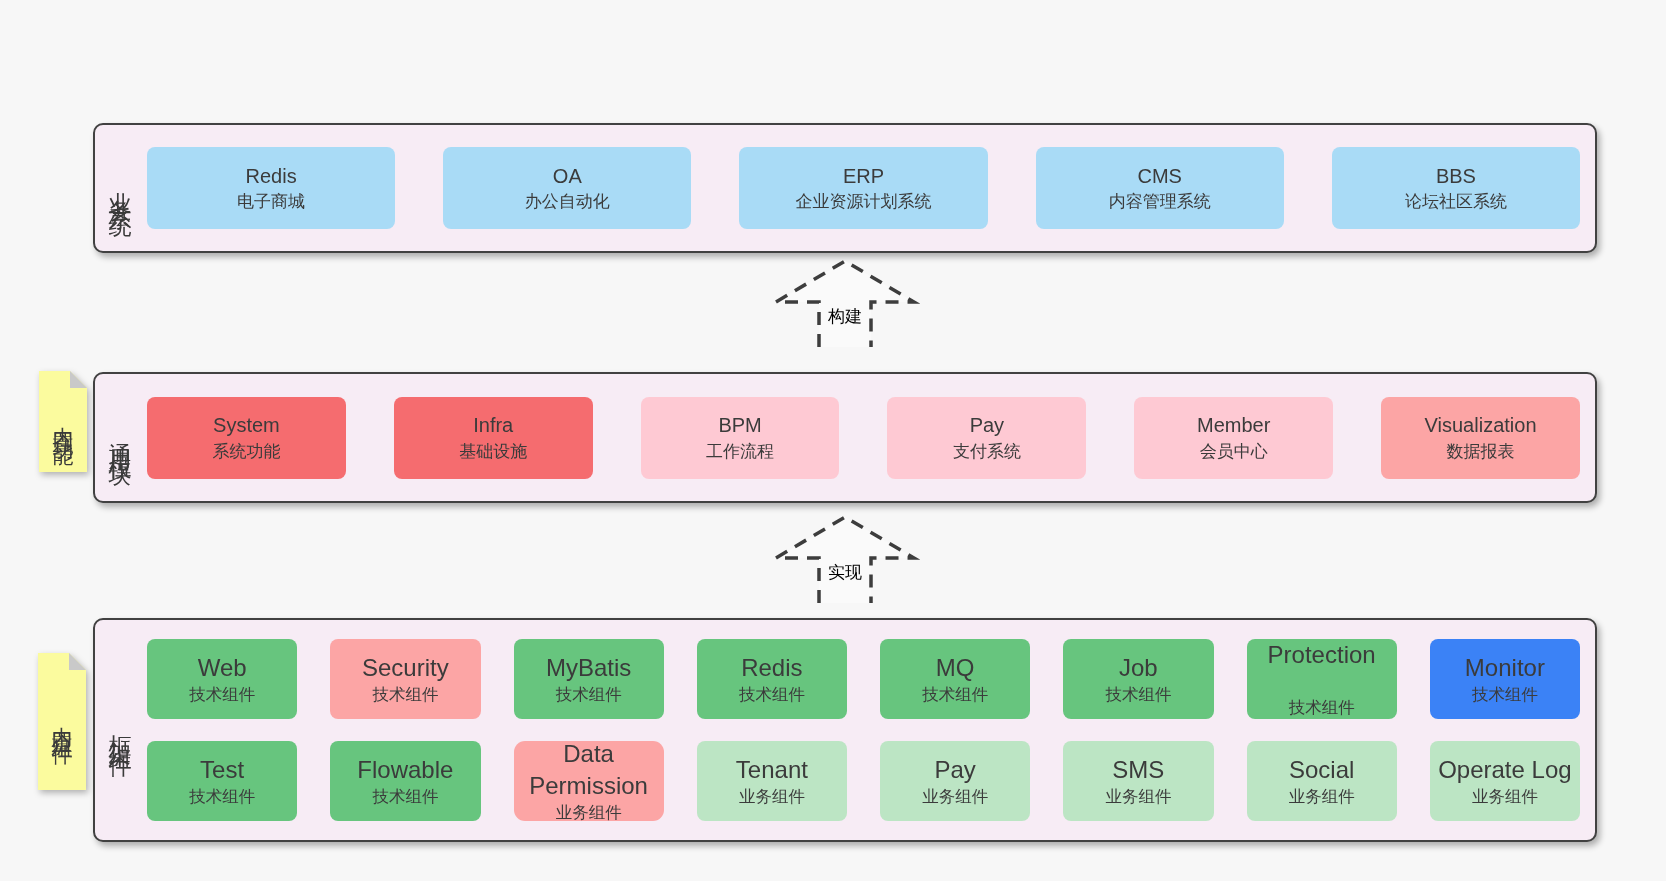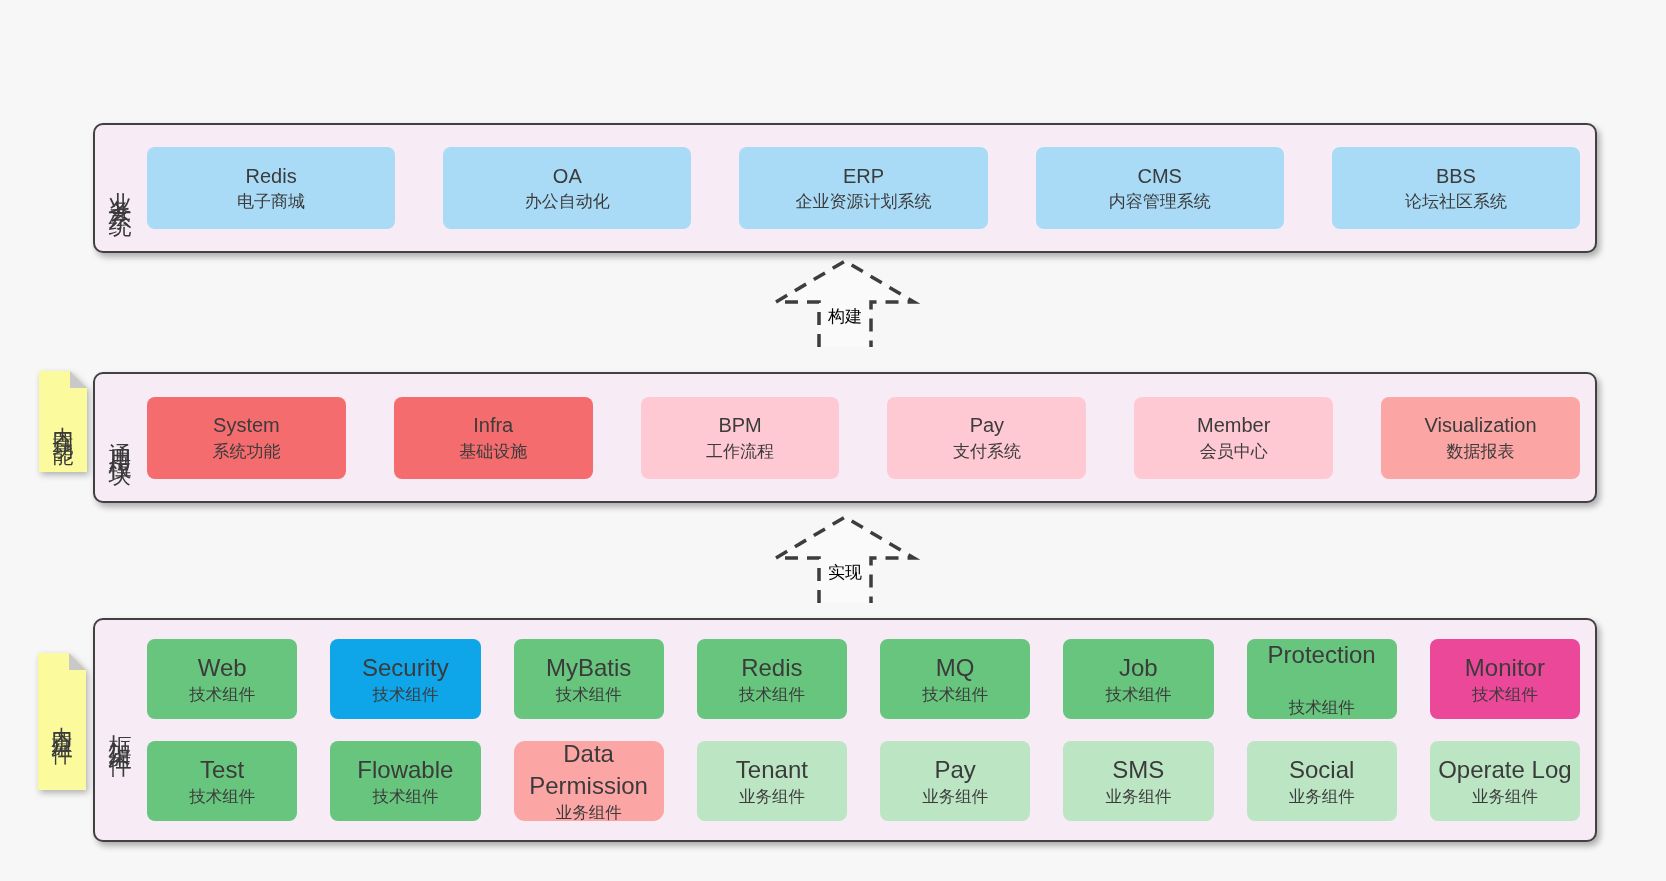--- a/index.html
+++ b/index.html
@@ -201,21 +201,21 @@
   </div>
 
   <div class="layer layer-3">
     <div class="layer-label">框架组件</div>
     <div class="rows">
       <div class="row">
         <div class="box" style="background-color: rgb(103, 197, 126);">
           <div class="box-title">Web</div>
           <div class="box-sub">技术组件</div>
         </div>
-        <div class="box" style="background-color: #0ea5e9;">
+        <div class="box" style="background-color: #fca5a5;">
           <div class="box-title">Security</div>
           <div class="box-sub">技术组件</div>
         </div>
         <div class="box" style="background-color: rgb(103, 197, 126);">
           <div class="box-title">MyBatis</div>
           <div class="box-sub">技术组件</div>
         </div>
         <div class="box" style="background-color: rgb(103, 197, 126);">
           <div class="box-title">Redis</div>
           <div class="box-sub">技术组件</div>
@@ -225,21 +225,21 @@
           <div class="box-sub">技术组件</div>
         </div>
         <div class="box" style="background-color: rgb(103, 197, 126);">
           <div class="box-title">Job</div>
           <div class="box-sub">技术组件</div>
         </div>
         <div class="box" style="background-color: rgb(103, 197, 126); justify-content: space-between;">
           <div class="box-title">Protection</div>
           <div class="box-sub">技术组件</div>
         </div>
-        <div class="box" style="background-color: #ec4899;">
+        <div class="box" style="background-color: #3b82f6;">
           <div class="box-title">Monitor</div>
           <div class="box-sub">技术组件</div>
         </div>
       </div>
       <div class="row">
         <div class="box" style="background-color: rgb(103, 197, 126);">
           <div class="box-title">Test</div>
           <div class="box-sub">技术组件</div>
         </div>
         <div class="box" style="background-color: rgb(103, 197, 126);">

